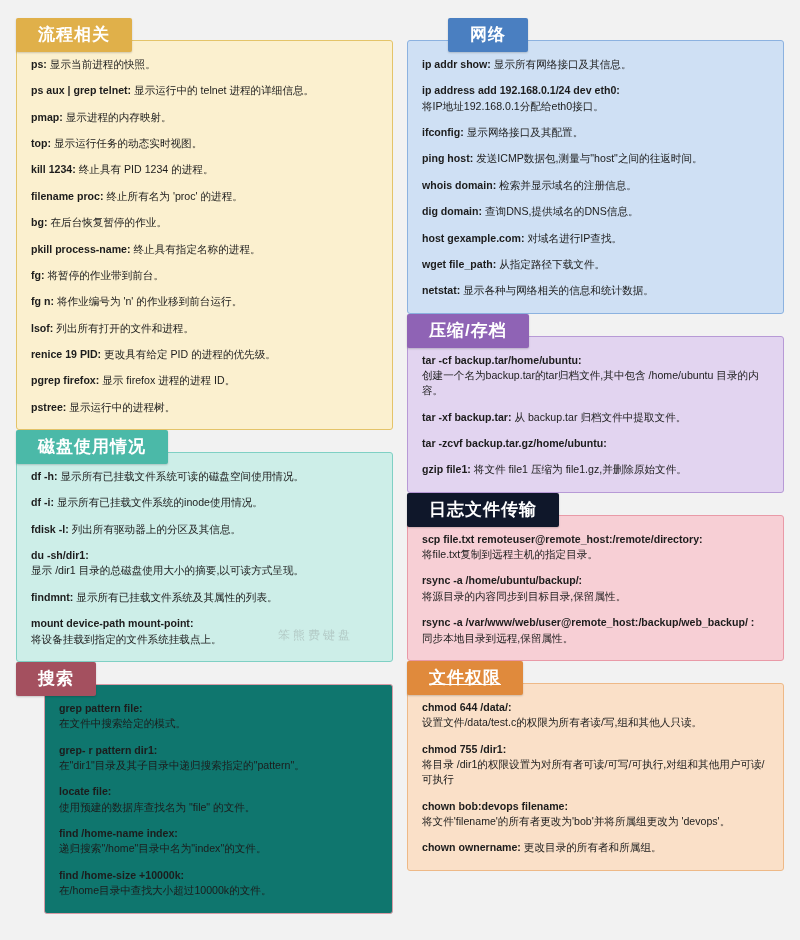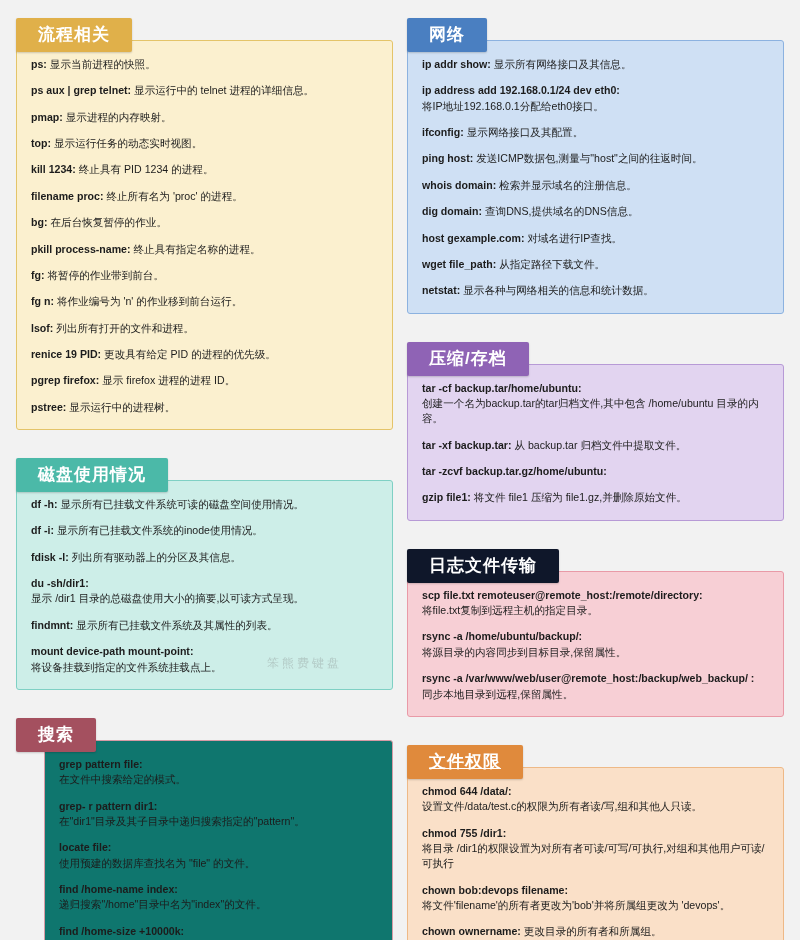--- a/index.html
+++ b/index.html
@@ -18,21 +18,21 @@
     box-sizing: border-box;
     width: 800px;
     height: 940px;
     padding: 18px 16px;
     display: flex;
     gap: 14px;
   }
   .col {
     display: flex;
     flex-direction: column;
-    gap: 28px;
+    gap: 0;
     width: 50%;
   }
   .section {
     position: relative;
     border-radius: 3px;
   }
   .sec-title-wrap {
     position: relative;
     z-index: 3;
     margin-bottom: -12px;
@@ -61,21 +61,21 @@
     margin-bottom: 0;
   }
   .cmd {
     font-weight: bold;
   }
   .desc {
     font-weight: normal;
   }
   .watermark {
     position: absolute;
-    right: 51px;
+    right: 40px;
     bottom: 18px;
     font-size: 12px;
     color: rgba(120,120,120,0.30);
     letter-spacing: 3px;
     pointer-events: none;
     z-index: 1;
   }
 </style>
 </head>
 <body>
@@ -133,21 +133,21 @@
           <p class="entry"><span class="cmd">find /home-size +10000k:</span><br><span class="desc">在/home目录中查找大小超过10000k的文件。</span></p>
         </div>
     </div>
 
   </div>
 
   <div class="col">
 
     <div class="section">
       <div class="sec-title-wrap">
-        <span class="sec-title" style="background: rgb(74, 127, 193);">网络</span>
+        <span class="sec-title" style="background: rgb(74, 127, 193); margin-left: 41px;">网络</span>
       </div>
       <div class="sec-body" id="body-network" style="background: rgb(207, 224, 244); border: 1px solid rgb(140, 178, 224);">
           <p class="entry"><span class="cmd">ip addr show:</span> <span class="desc">显示所有网络接口及其信息。</span></p>
           <p class="entry"><span class="cmd">ip address add 192.168.0.1/24 dev eth0:</span><br><span class="desc">将IP地址192.168.0.1分配给eth0接口。</span></p>
           <p class="entry"><span class="cmd">ifconfig:</span> <span class="desc">显示网络接口及其配置。</span></p>
           <p class="entry"><span class="cmd">ping host:</span> <span class="desc">发送ICMP数据包,测量与"host"之间的往返时间。</span></p>
           <p class="entry"><span class="cmd">whois domain:</span> <span class="desc">检索并显示域名的注册信息。</span></p>
           <p class="entry"><span class="cmd">dig domain:</span> <span class="desc">查询DNS,提供域名的DNS信息。</span></p>
           <p class="entry"><span class="cmd">host gexample.com:</span> <span class="desc">对域名进行IP查找。</span></p>
           <p class="entry"><span class="cmd">wget file_path:</span> <span class="desc">从指定路径下载文件。</span></p>

